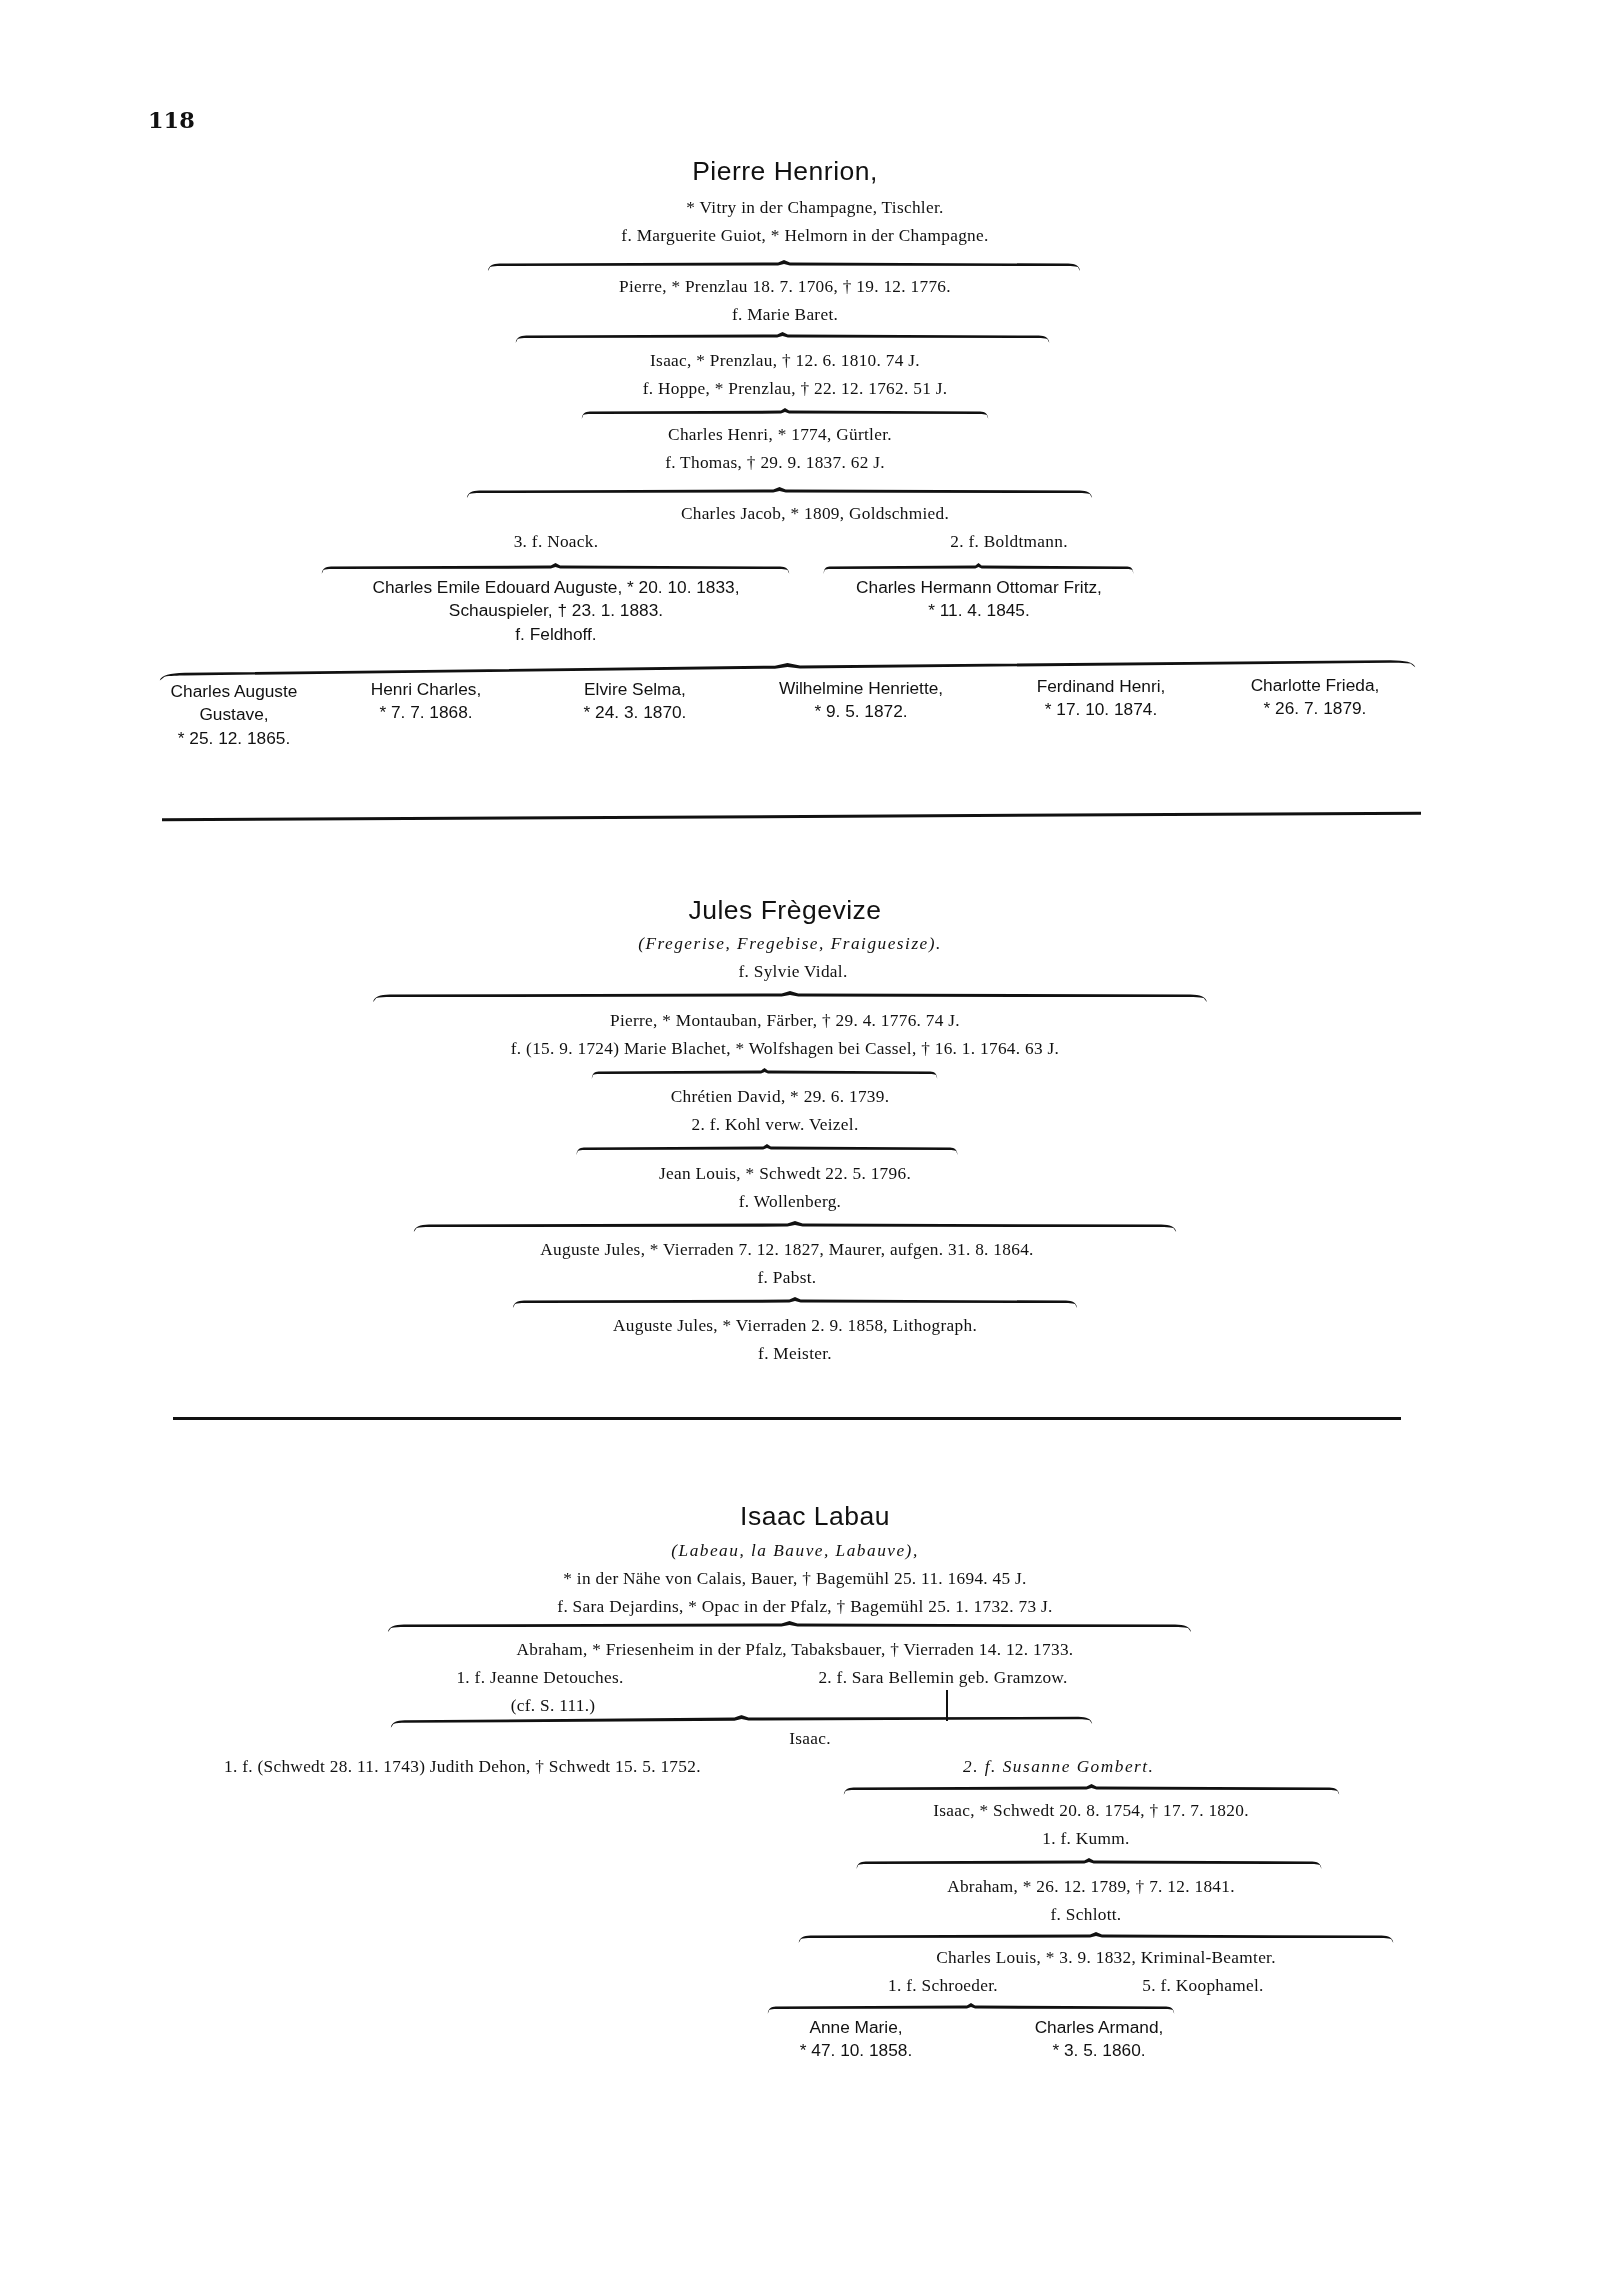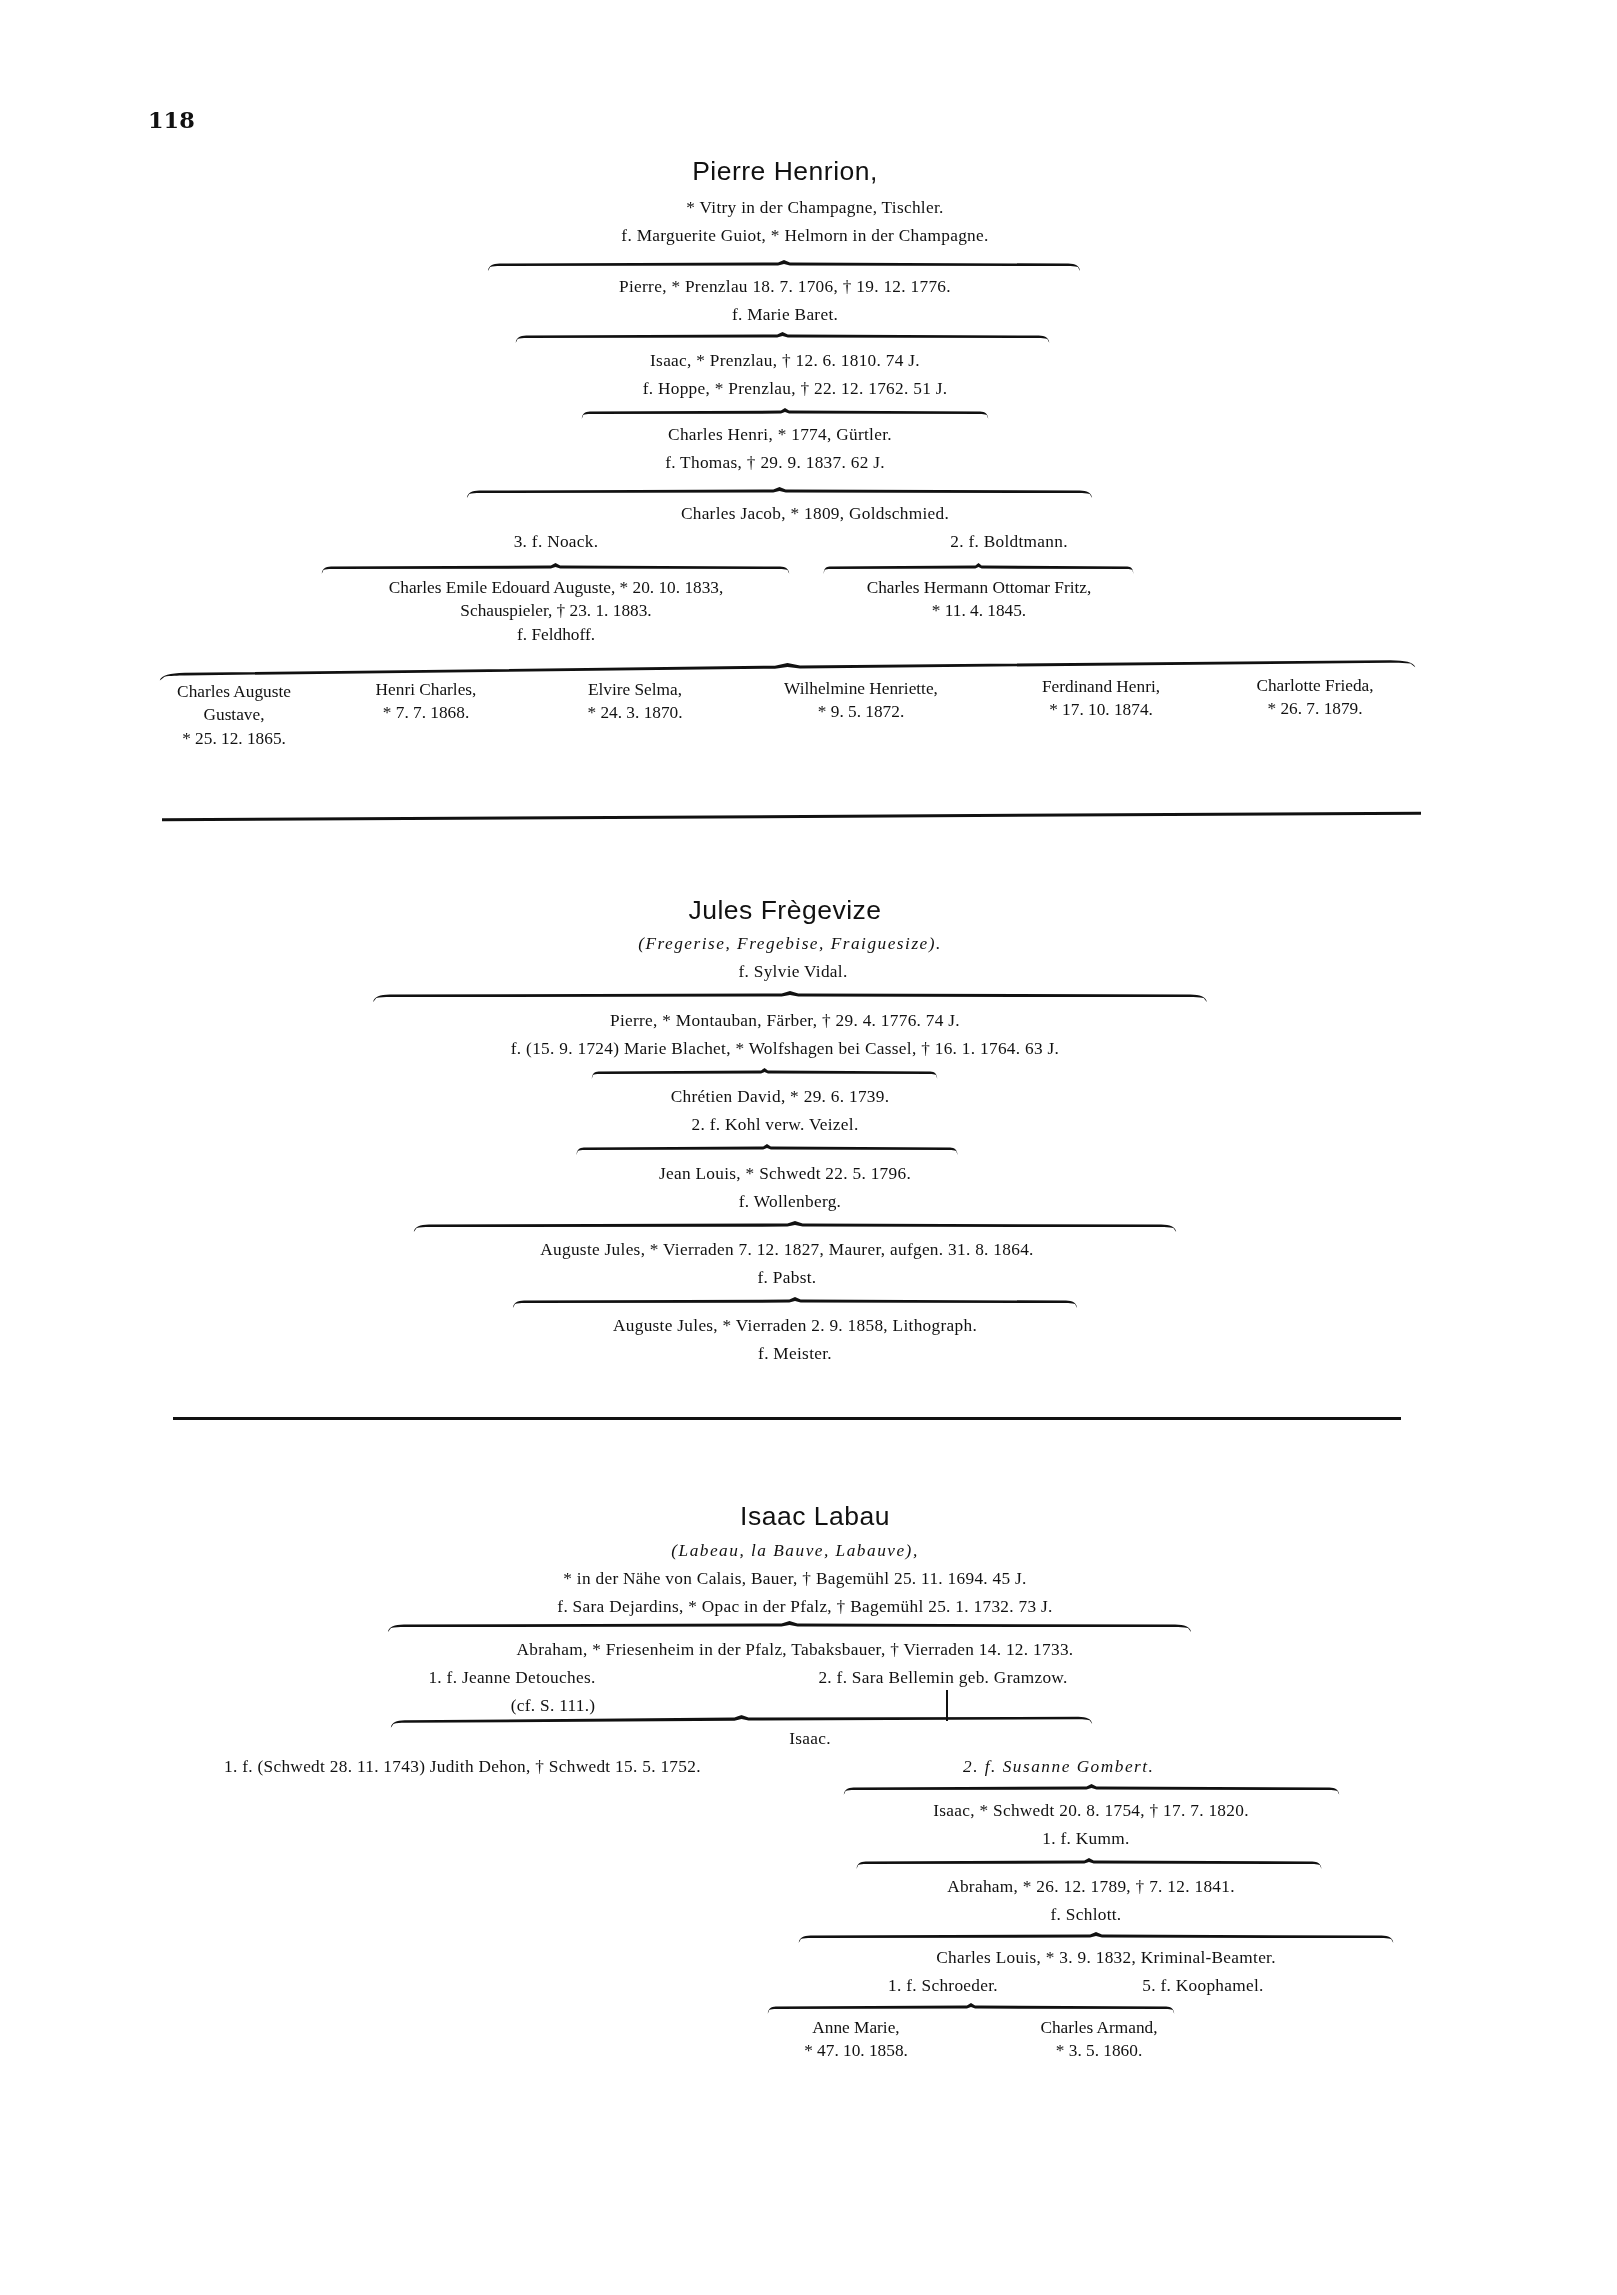--- a/index.html
+++ b/index.html
@@ -7,21 +7,21 @@
          font-family: "DejaVu Serif", "Liberation Serif", serif; color: #111; }
   .pg { position: absolute; font-size: 22.4px; font-weight: bold; left: 148px; top: 107px; }
   .t { position: absolute; white-space: nowrap; font-size: 17.3px; line-height: 1; transform: translateX(-50%); font-family: "Liberation Serif", "DejaVu Serif", serif; letter-spacing: 0.3px; }
   .tl { position: absolute; white-space: nowrap; font-size: 17.3px; line-height: 1; font-family: "Liberation Serif", "DejaVu Serif", serif; letter-spacing: 0.3px; }
   .title { font-size: 26.5px; font-family: Liberation Sans, sans-serif; letter-spacing: 0.5px; }
   .spaced { letter-spacing: 1.5px; font-style: italic; }
   .brace { position: absolute; height: 11.2px; }
   .brace svg { width: 100%; height: 100%; display: block; overflow: visible; }
   .rule { position: absolute; height: 3.1px; background: #111; }
   .vline { position: absolute; width: 2px; background: #111; }
-  .col { position: absolute; text-align: center; font-size: 17.3px; line-height: 23.4px; transform: translateX(-50%); white-space: nowrap; font-family: Liberation Serif, serif; }
+  .col { position: absolute; text-align: center; font-size: 17.3px; line-height: 23.4px; transform: translateX(-50%); white-space: nowrap; font-family: Liberation Sans, sans-serif; }
 </style>
 </head>
 <body>
 
 <svg width="0" height="0" style="position:absolute">
   <defs>
     <symbol id="br" viewBox="0 0 1000 22" preserveAspectRatio="none">
       <path d="M0,22 C2,10 8,8 20,7 L490,5 L500,0 L510,5 L980,7 C992,8 998,10 1000,22 L996,14 C990,12 985,12 980,12 L510,11 L500,8 L490,11 L20,12 C15,12 8,12 4,14 Z" fill="#111"></path>
     </symbol>
   </defs>
@@ -174,21 +174,21 @@
   <div class="t spaced" style="left:795px;top:1542px">(Labeau, la Bauve, Labauve),</div>
   <div class="t" style="left:795px;top:1570px">* in der Nähe von Calais, Bauer, † Bagemühl 25. 11. 1694. 45 J.</div>
   <div class="t" style="left:805px;top:1598px">f. Sara Dejardins, * Opac in der Pfalz, † Bagemühl 25. 1. 1732. 73 J.</div>
 
   <div class="brace" style="left:387px;top:1621px;width:805px">
       <svg viewBox="0 0 1580 22" width="805" height="11.2">
         <use href="#br"></use>
       </svg>
     </div>
   <div class="t" style="left:795px;top:1641px">Abraham, * Friesenheim in der Pfalz, Tabaksbauer, † Vierraden 14. 12. 1733.</div>
-  <div class="t" style="left:512px;top:1669px">1. f. Jeanne Detouches.</div>
+  <div class="t" style="left:540px;top:1669px">1. f. Jeanne Detouches.</div>
   <div class="t" style="left:943px;top:1669px">2. f. Sara Bellemin geb. Gramzow.</div>
   <div class="t" style="left:553px;top:1697px">(cf. S. 111.)</div>
   <div class="vline" style="left:946px;top:1690px;height:31px"></div>
 
   <div class="brace" style="left:390px;top:1715px;width:703px;transform:rotate(-0.3deg)">
       <svg viewBox="0 0 1380 22" width="703" height="11.2">
         <use href="#br"></use>
       </svg>
     </div>
   <div class="t" style="left:810px;top:1730px">Isaac.</div>

